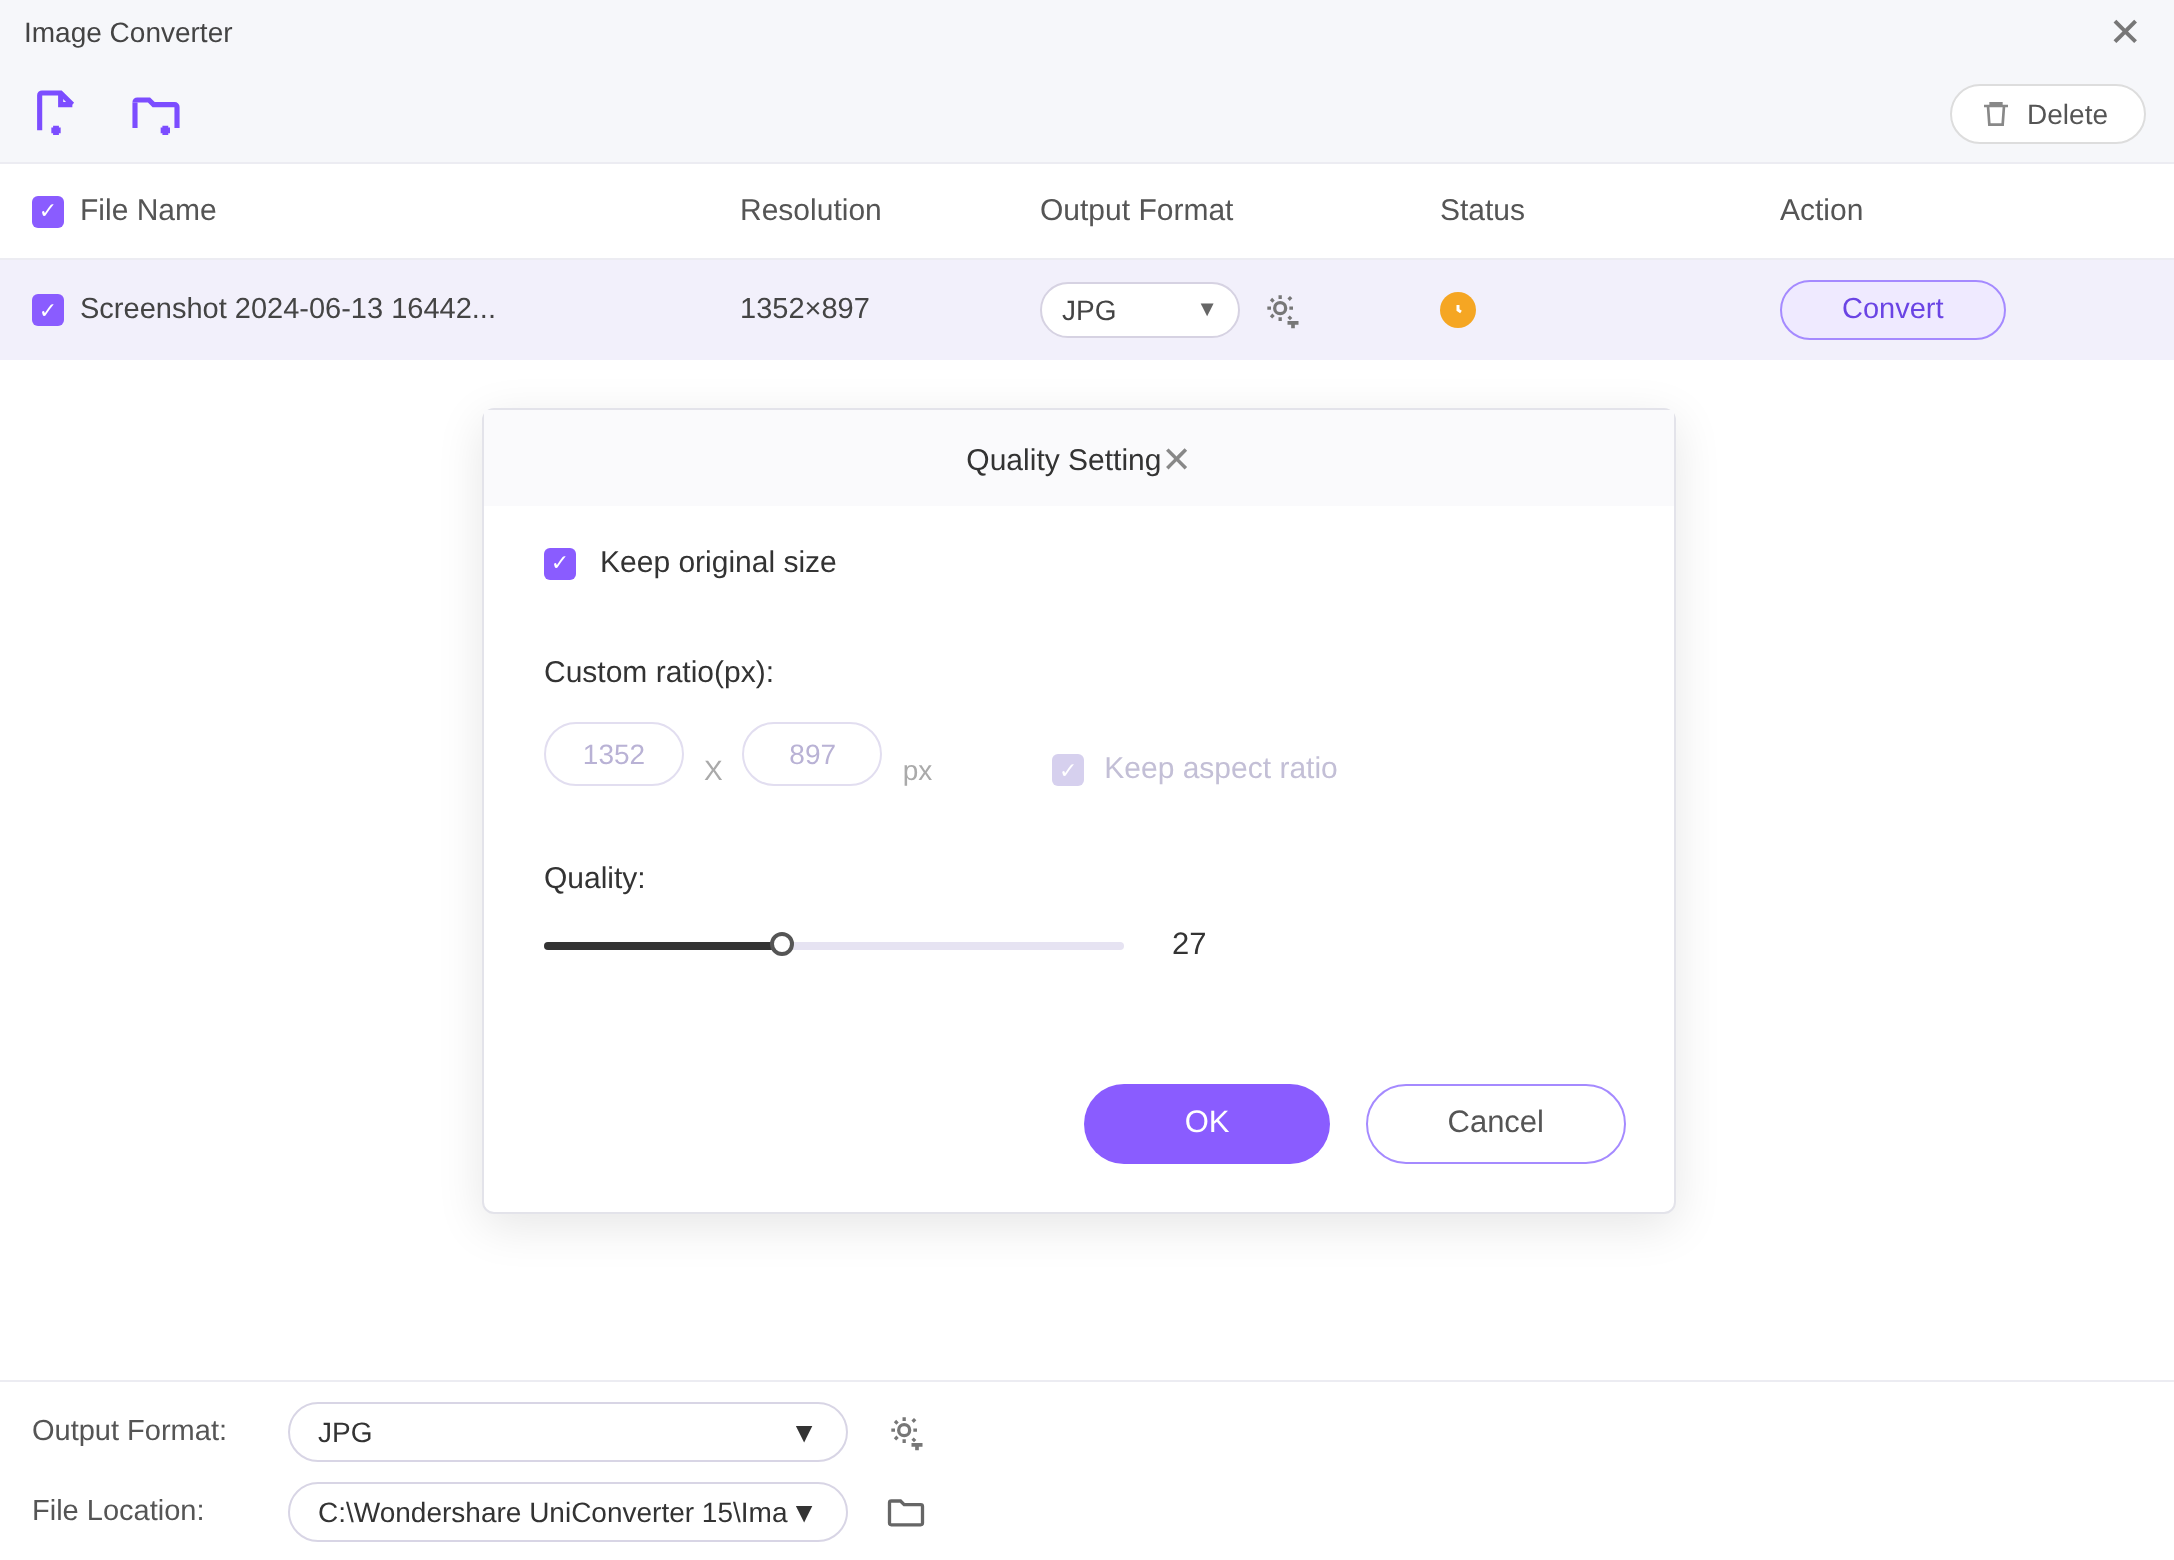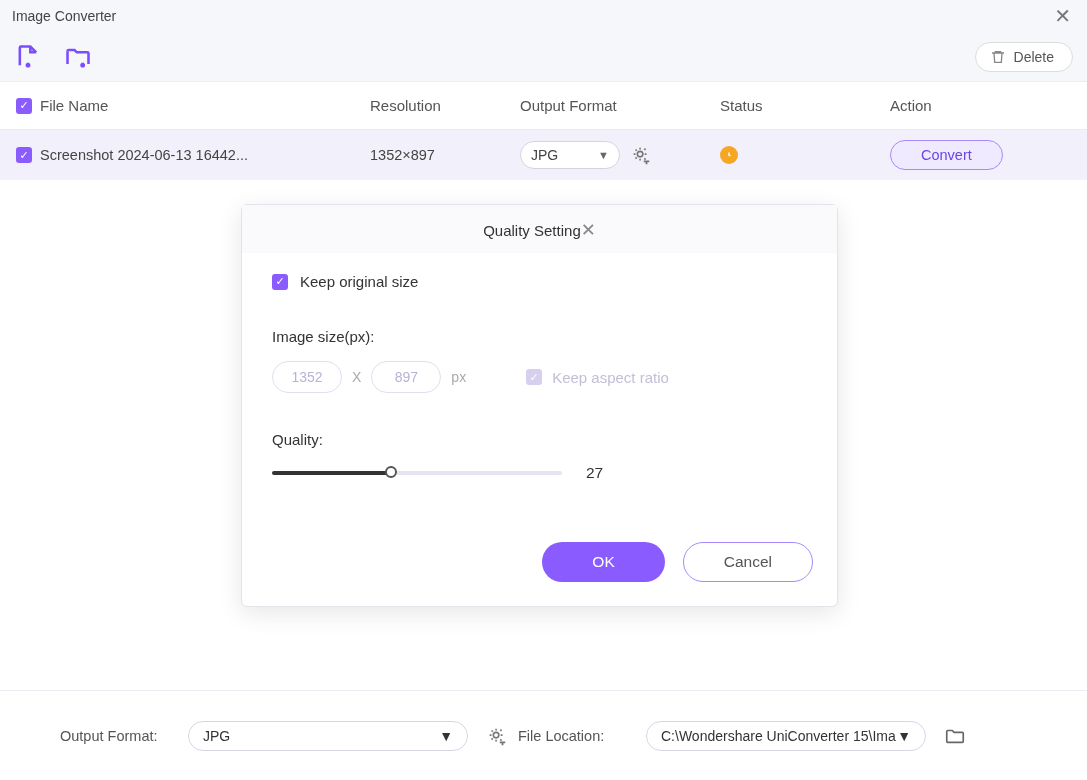--- a/index.html
+++ b/index.html
@@ -35,37 +35,37 @@
 
 
 .modal { position: absolute; left: 241px; top: 204px; width: 597px; background: #fff; border: 1px solid #e3e3ea; border-radius: 6px; box-shadow: 0 6px 24px rgba(0,0,0,0.1); }
 .modal-header { padding: 14px 20px 12px; display: flex; justify-content: center; align-items: center; background: #fafafc; }
 .modal-header .mtitle { font-size: 15px; color: #333; }
 .modal-header .mclose { font-size: 18px; color: #888; cursor: pointer; }
 .modal-body { padding: 20px 30px 10px; }
 .keep-row { display: flex; align-items: center; gap: 12px; margin-bottom: 38px; }
 .label-txt { font-size: 15px; color: #333; }
 .section-label { font-size: 15px; color: #333; margin-bottom: 16px; }
-.size-row { display: flex; align-items: center; gap: 10px; margin-bottom: 38px; }
+.size-row { display: flex; align-items: flex-end; gap: 10px; margin-bottom: 38px; }
 .size-input { width: 70px; border: 1px solid #e2def0; border-radius: 18px; padding: 7px 12px; text-align: center; font-size: 14px; color: #b9b2d5; background: #fff; }
 .x-mark { color: #aaa; font-size: 14px; }
 .px-label { color: #aaa; font-size: 14px; margin-right: 50px; }
 .aspect-label { color: #c3bfd6; font-size: 15px; }
 .quality-row { display: flex; align-items: center; gap: 24px; margin-bottom: 40px; }
 .slider { position: relative; width: 290px; height: 4px; background: #e6e3f2; border-radius: 2px; cursor: pointer; }
 .slider-fill { position: absolute; height: 4px; background: #333; border-radius: 2px; left: 0; }
 .slider-thumb { position: absolute; width: 12px; height: 12px; border: 2px solid #555; background: #fff; border-radius: 50%; top: -5px; transform: translateX(-50%); }
 .quality-val { font-size: 15.5px; color: #333; }
 .modal-footer { display: flex; justify-content: flex-end; gap: 18px; padding: 10px 24px 24px; }
 .btn-primary { background: #8a5cff; color: #fff; border: none; border-radius: 22px; padding: 10px 50px; font-size: 15.5px; cursor: pointer; }
 .btn-secondary { background: #fff; border: 1px solid #a58aff; color: #555; border-radius: 22px; padding: 10px 40px; font-size: 15.5px; cursor: pointer; }
 
 
 .bottombar { position: absolute; bottom: 0; left: 0; right: 0; height: 90px; border-top: 1px solid #ececf2; padding: 12px 16px; display: flex; align-items: center; justify-content: space-between; }
-.bottom-left { display: flex; gap: 10px; margin-left: 44px; }
+.bottom-left { display: flex; flex-direction: column; gap: 10px; }
 .bottom-row { display: flex; align-items: center; gap: 18px; }
 .bottom-label { width: 110px; font-size: 14.5px; color: #555; }
 .bottom-select { width: 280px; border: 1px solid #d8d5e5; border-radius: 18px; padding: 6px 14px; display: flex; justify-content: space-between; align-items: center; font-size: 14px; background: #fff; cursor: pointer; }
 .folder-icon { width: 22px; height: 22px; color: #666; cursor: pointer; }
 .start-all { background: #8a5cff; color: #fff; border: none; border-radius: 22px; padding: 12px 38px; font-size: 16px; cursor: pointer; }
 
 svg { display: block; }
 </style>
 </head>
 <body>
@@ -147,21 +147,21 @@
 <div class="modal">
   <div class="modal-header">
     <span class="mtitle">Quality Setting</span>
     <span class="mclose">✕</span>
   </div>
   <div class="modal-body">
     <div class="keep-row">
       <div class="checkbox">✓</div>
       <span class="label-txt">Keep original size</span>
     </div>
-    <div class="section-label">Image size(px):</div>
+    <div class="section-label">Custom ratio(px):</div>
     <div class="size-row">
       <input class="size-input" disabled="" value="1352" style="">
       <span class="x-mark">X</span>
       <input class="size-input" disabled="" value="897" style="">
       <span class="px-label">px</span>
       <div class="checkbox grey">✓</div>
       <span class="aspect-label">Keep aspect ratio</span>
     </div>
     <div class="section-label">Quality:</div>
     <div class="quality-row">

